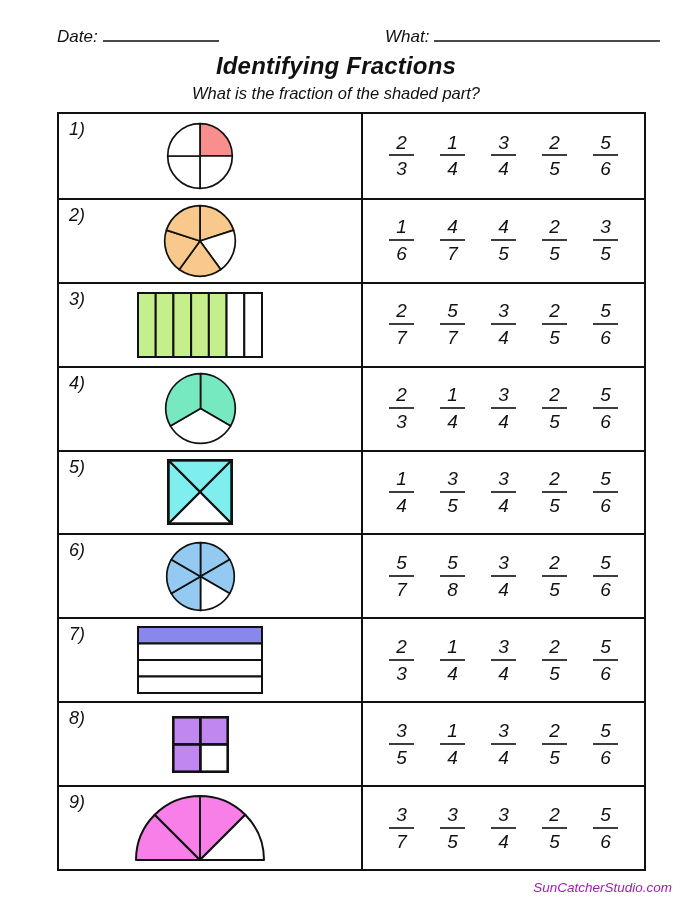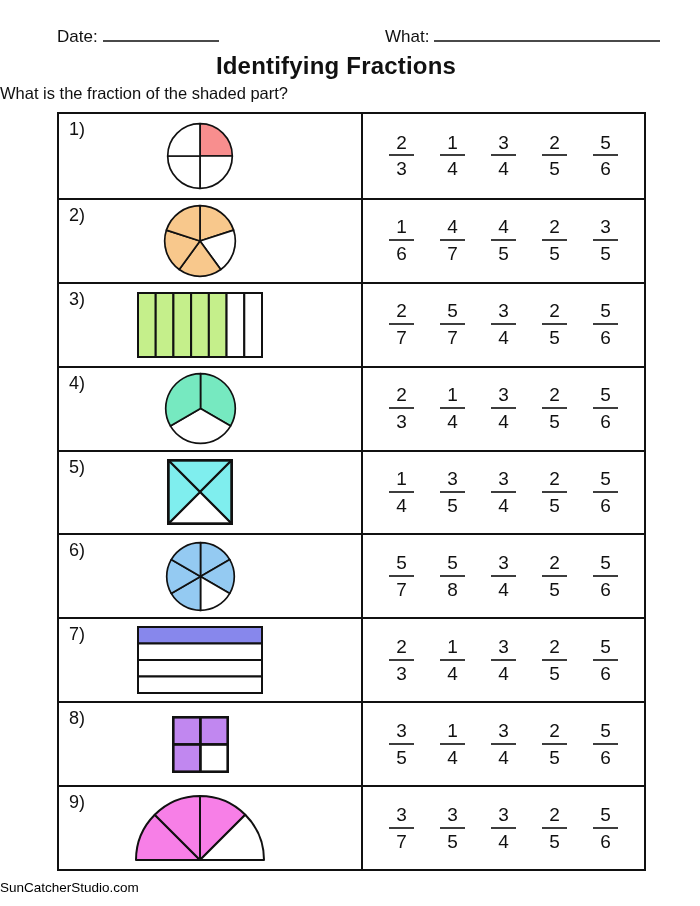--- a/index.html
+++ b/index.html
@@ -1,45 +1,45 @@
 <!DOCTYPE html>
 <html><head>
 <meta charset="utf-8">
 <style>
   html,body{margin:0;padding:0;background:#fff;}
   .sheet{
     position:relative;width:672px;height:906px;background:#ffffff;
-    font-family:"Liberation Sans", sans-serif;color:#111;overflow:hidden;
+    font-family:"Liberation Sans", sans-serif;color:#111;overflow:hidden;font-style:italic;
   }
   
   .field{position:absolute;top:27px;font-size:17px;white-space:nowrap;}
   .field-date{left:57px;}
   .field-name{left:385px;}
   .blank-line{display:inline-block;border-bottom:2px solid #4a4a4a;height:13px;margin-left:5px;vertical-align:baseline;}
   .line-date{width:116px;}
   .line-name{width:226px;}
   
   .title{position:absolute;top:52px;left:0;width:100%;text-align:center;font-size:24px;font-weight:bold;letter-spacing:.2px;}
-  .subtitle{position:absolute;top:84px;left:0;width:100%;font-size:16.5px;}
+  .subtitle{position:absolute;top:84px;left:0;width:100%;text-align:center;font-size:16.5px;}
   
   .wtable{
     position:absolute;left:57px;top:112px;width:589px;height:759px;
     border:2.4px solid #111;box-sizing:border-box;
     display:grid;grid-template-rows:repeat(9,1fr);
   }
   .wrow{display:grid;grid-template-columns:304px 1fr;border-top:2px solid #111;min-height:0;}
   .wrow:first-child{border-top:none;}
   .cell-shape{border-right:2px solid #111;position:relative;display:flex;align-items:center;justify-content:center;min-height:0;}
   .row-number{position:absolute;top:5px;left:10px;font-size:18px;}
   .shape-box{transform:translateX(-10px);line-height:0;}
   .cell-options{display:flex;align-items:center;justify-content:center;gap:26px;min-height:0;}
   .fraction{display:flex;flex-direction:column;align-items:center;font-size:19px;line-height:1.05;cursor:pointer;}
   .frac-bar{width:25px;height:2px;background:#3d3d3d;margin:2px 0 3px;}
   
-  .footer{position:absolute;left:0;width:100%;top:880px;text-align:left;font-size:13.5px;color:#000000;}
+  .footer{position:absolute;left:0;width:100%;top:880px;text-align:right;font-size:13.5px;color:#a21caf;}
 </style>
 </head>
 <body>
 
 <div class="sheet">
 
   <div class="field field-date">
     <span>Date:</span><span class="blank-line line-date"></span>
   </div>
 

